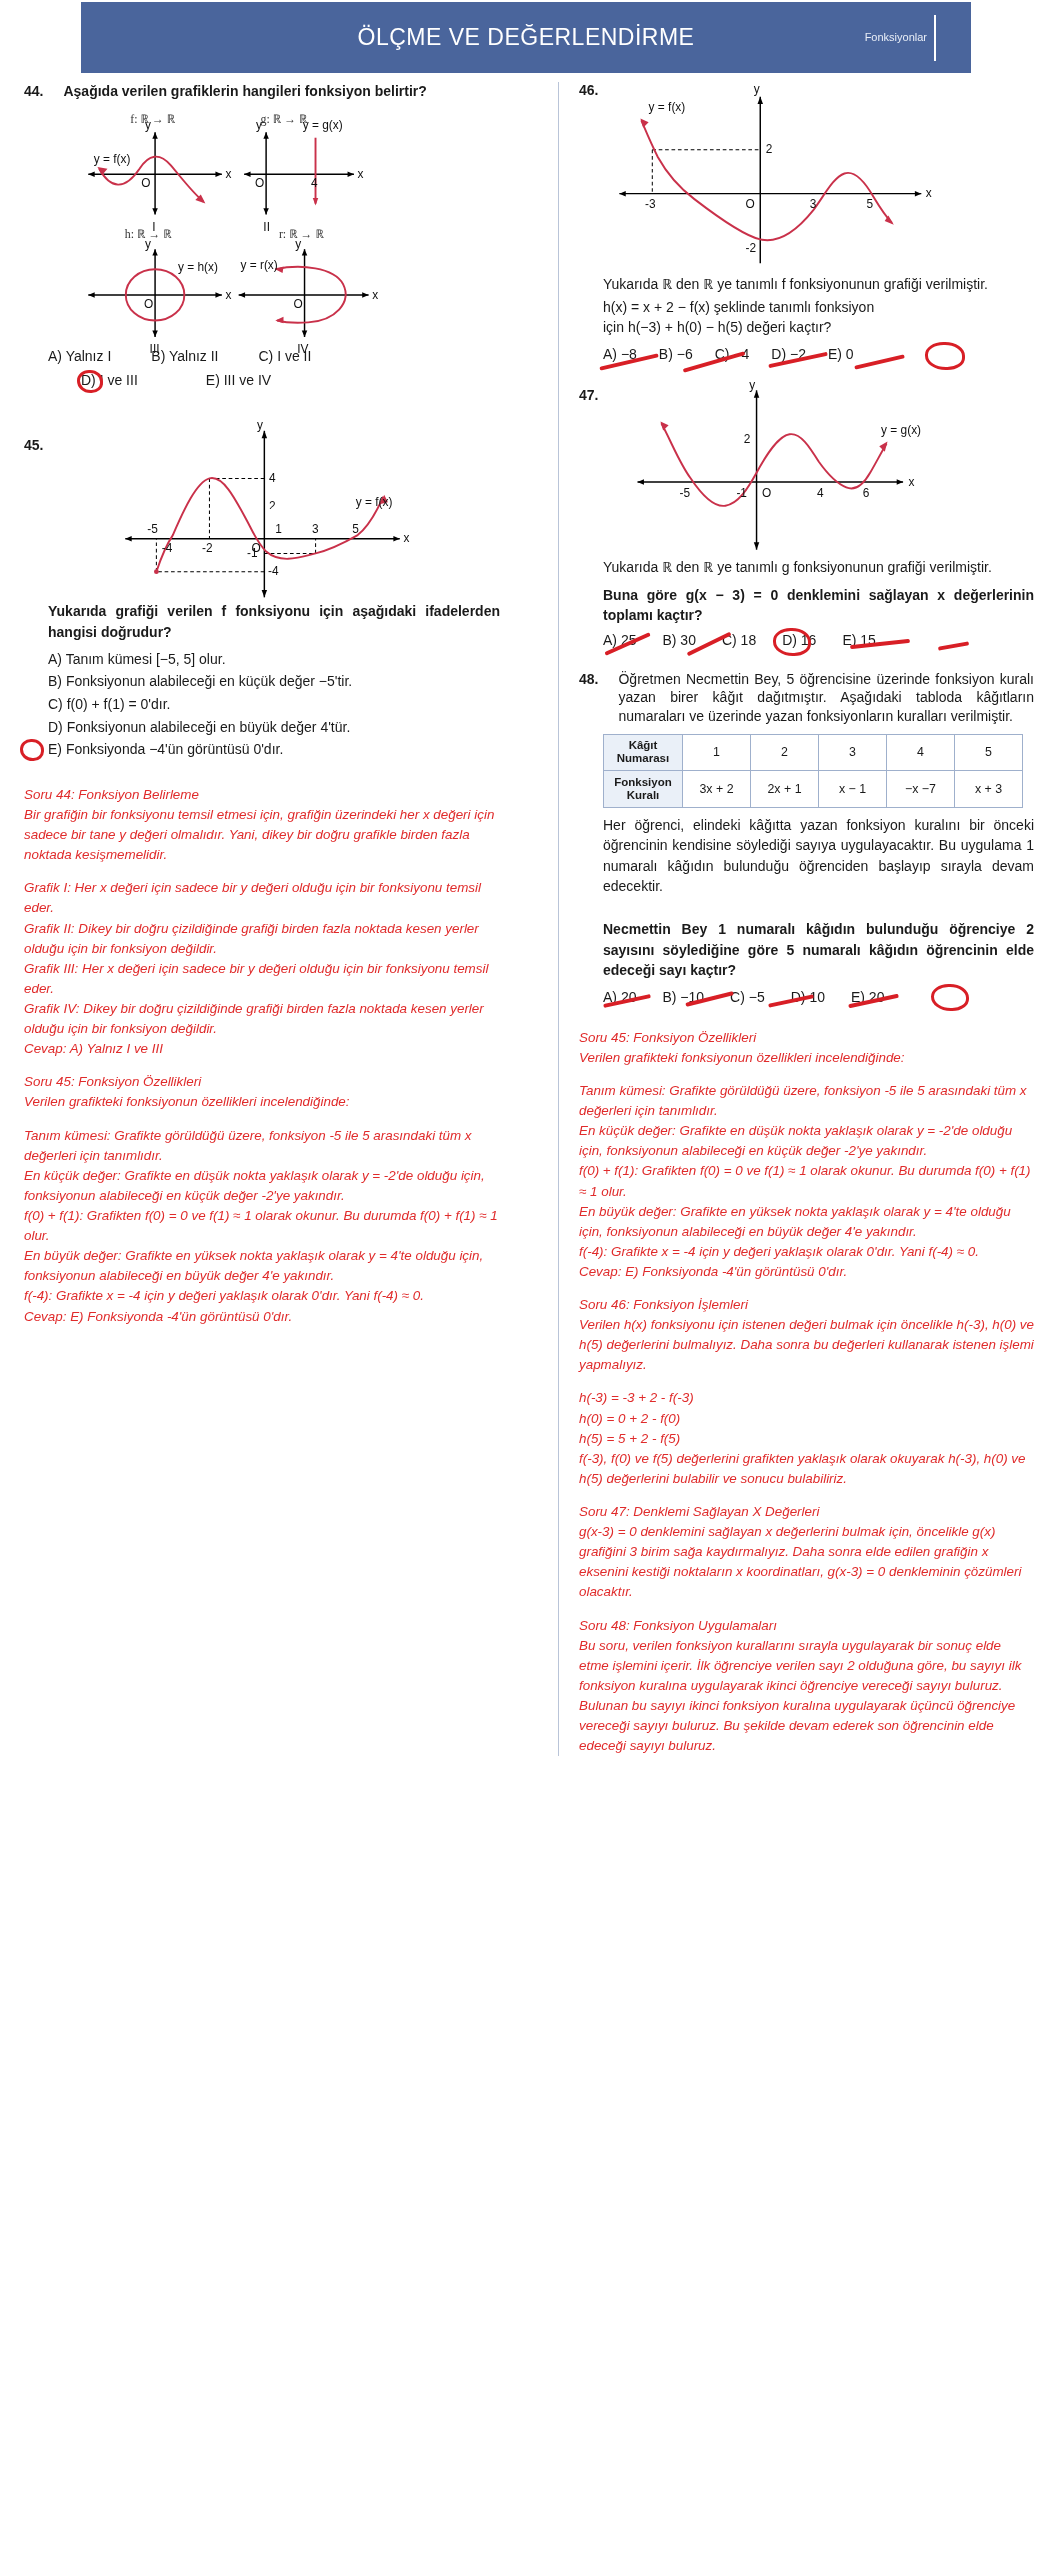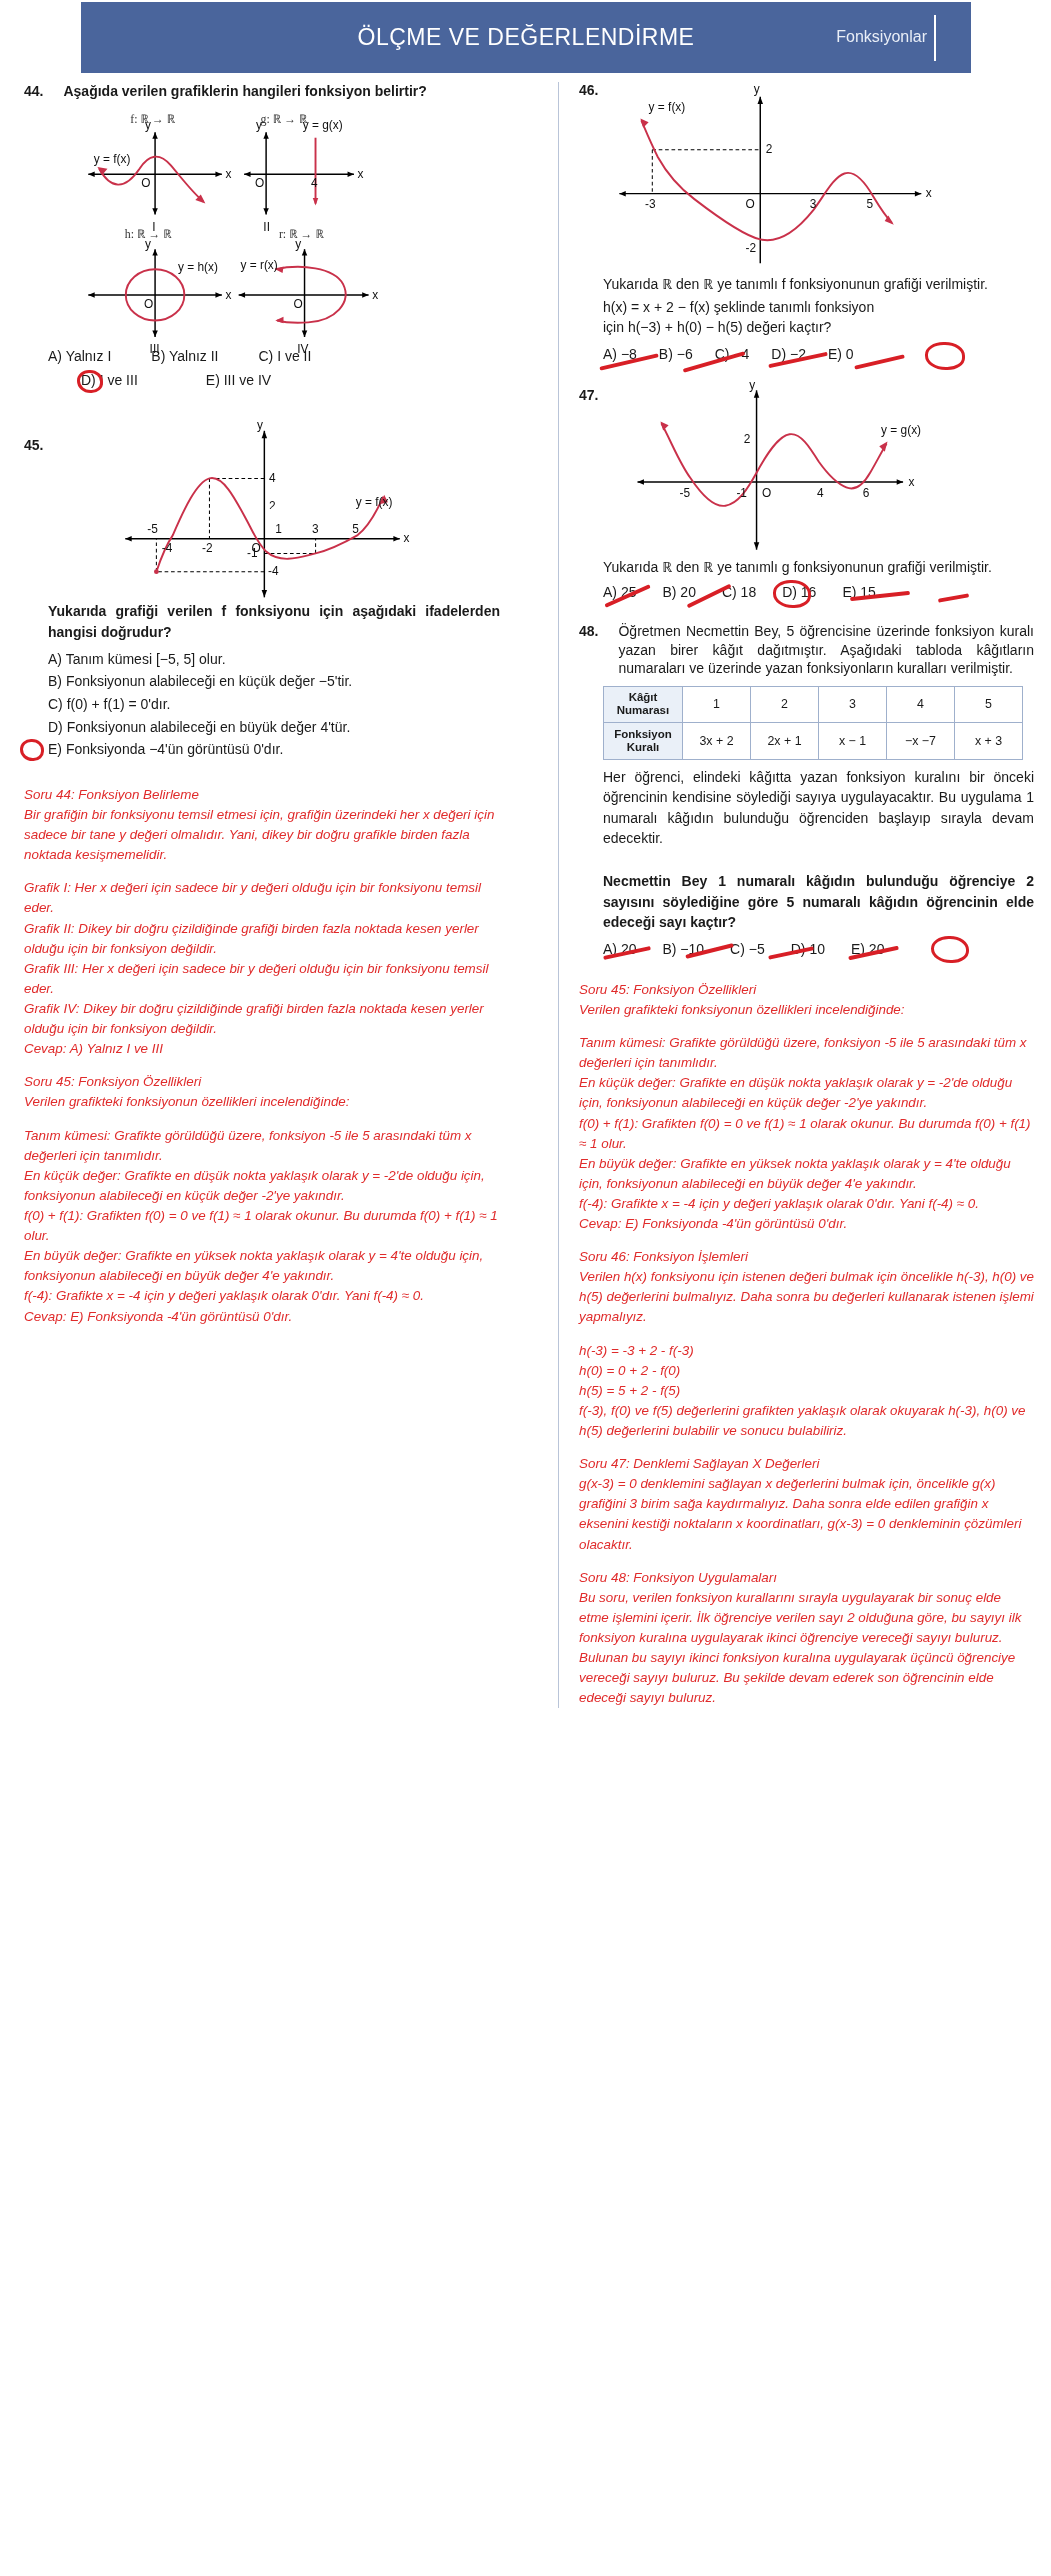--- a/index.html
+++ b/index.html
@@ -16,21 +16,21 @@
   .banner{
     position:absolute; left:81px; top:1.8px; width:890px; height:71px;
     background:#4a659c;
     display:flex; align-items:center; justify-content:center;
   }
   .banner-title{
     color:#ffffff; font-size:23px; font-weight:normal; letter-spacing:0.5px;
     position:absolute; left:50%; transform:translateX(-50%);
   }
   .banner-sub{
-    position:absolute; right:44px; color:#e9eef7; font-size:16px;
+    position:absolute; right:44px; color:#e9eef7; font-size:11px;
   }
   .banner-rule{
     position:absolute; right:35px; top:13px; width:1.8px; height:46px; background:#ffffff;
   }
   
   .col{ position:absolute; top:82px; width:476px; }
   .col-left{ left:24px; }
   .col-right{ left:558px; border-left:1.8px solid #b9c4d8; padding-left:20px; }
   .col-right:before{content:"";}
   
@@ -320,25 +320,26 @@
         <text class="lbl" x="146" y="66">2</text>
         <text class="lbl" x="76" y="124">-5</text>
         <text class="lbl" x="138" y="124">-1</text>
         <text class="lbl" x="226" y="124">4</text>
         <text class="lbl" x="276" y="124">6</text>
         <text class="lbl" x="296" y="56">y = g(x)</text>
       </svg>
     </div>
 
     <div class="qtext" style="padding-left:24px;text-align:justify;">Yukarıda ℝ den ℝ ye tanımlı g fonksiyonunun grafiği verilmiştir.</div>
+    <div class="qtext bold" style="padding-left:24px;margin-top:7.3px;text-align:justify;">Buna göre g(x − 3) = 0 denklemini sağlayan x değerlerinin toplamı kaçtır?</div>
 
     <div class="opts" style="position:relative;padding-left:24px;margin-top:3.7px;">
       <div class="optrow" style="gap:26px;">
         <span class="opt">A) 25</span>
-        <span class="opt">B) 20</span>
+        <span class="opt">B) 30</span>
         <span class="opt">C) 18</span>
         <span class="opt">D) 16</span>
         <span class="opt">E) 15</span>
       </div>
       <span class="strike" style="left:24px;top:13px;width:49px;transform:rotate(-24deg);"></span>
       <span class="strike" style="left:106px;top:13px;width:48px;transform:rotate(-26deg);"></span>
       <span class="strike" style="left:271px;top:13px;width:60px;transform:rotate(-6deg);"></span>
       <span class="strike" style="left:359px;top:14.7px;width:31px;transform:rotate(-10deg);"></span>
       <span class="circle-mark" style="left:194px;top:-0.9px;width:38px;height:27.5px;"></span>
     </div>

